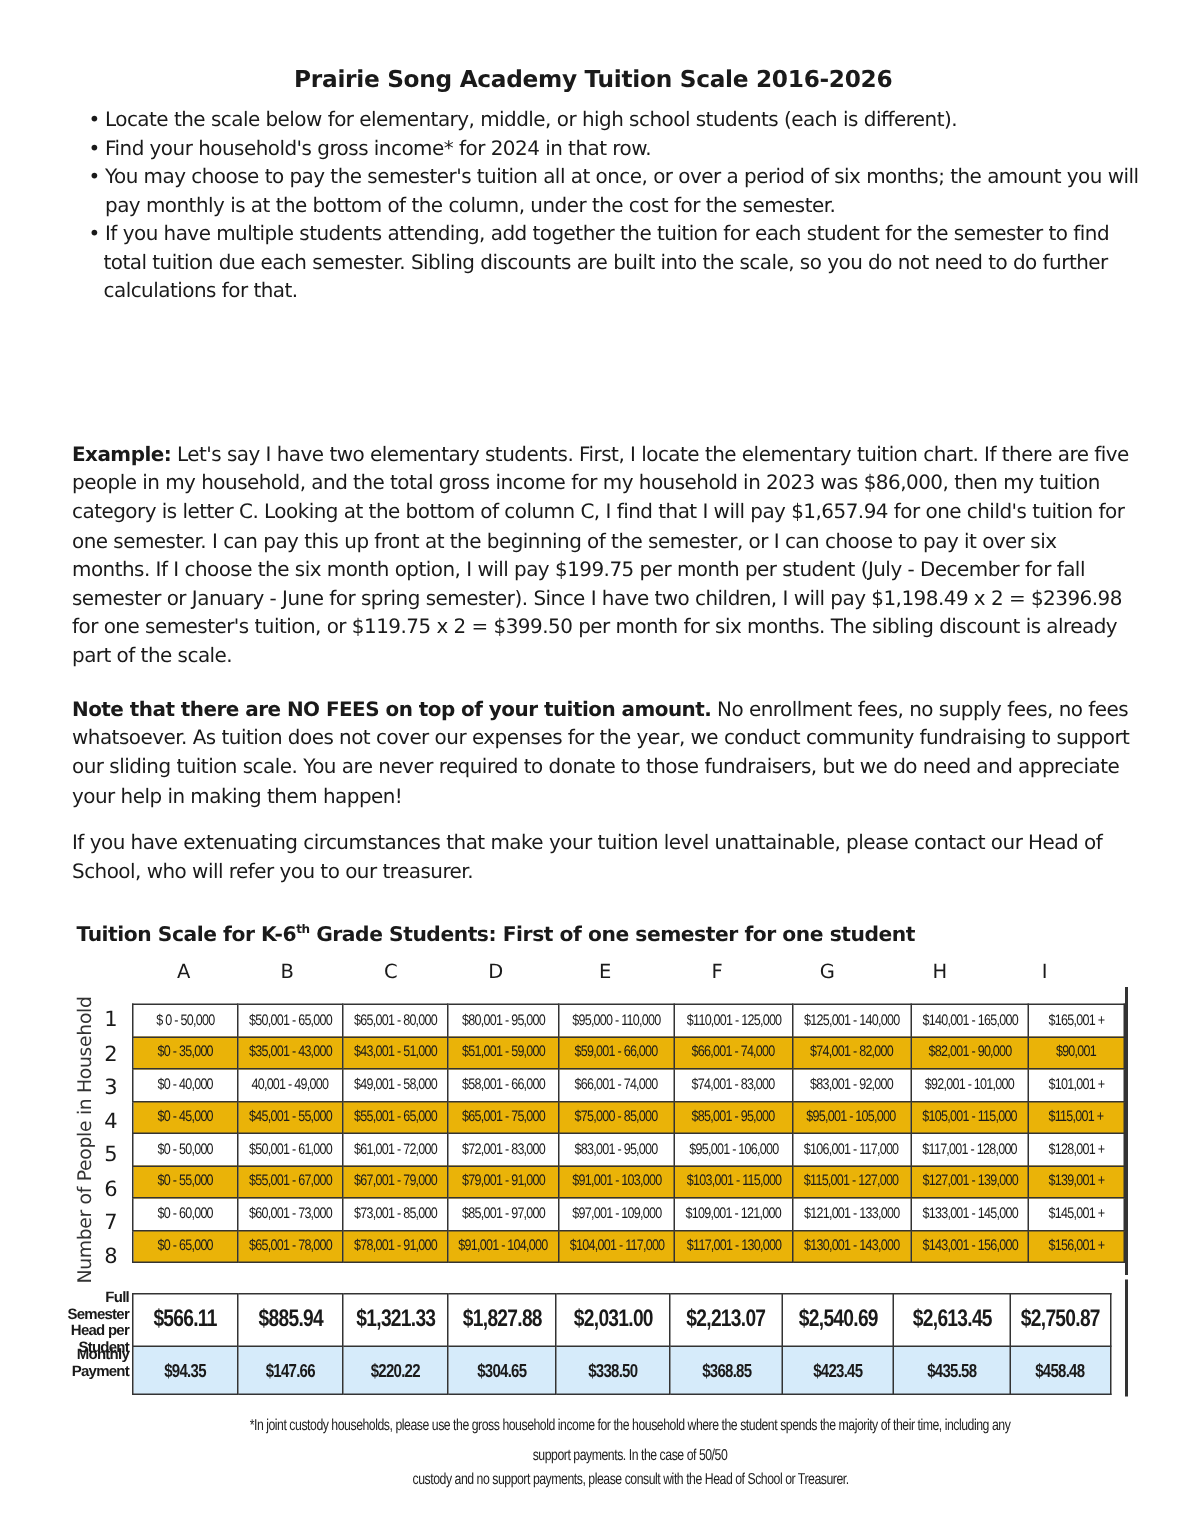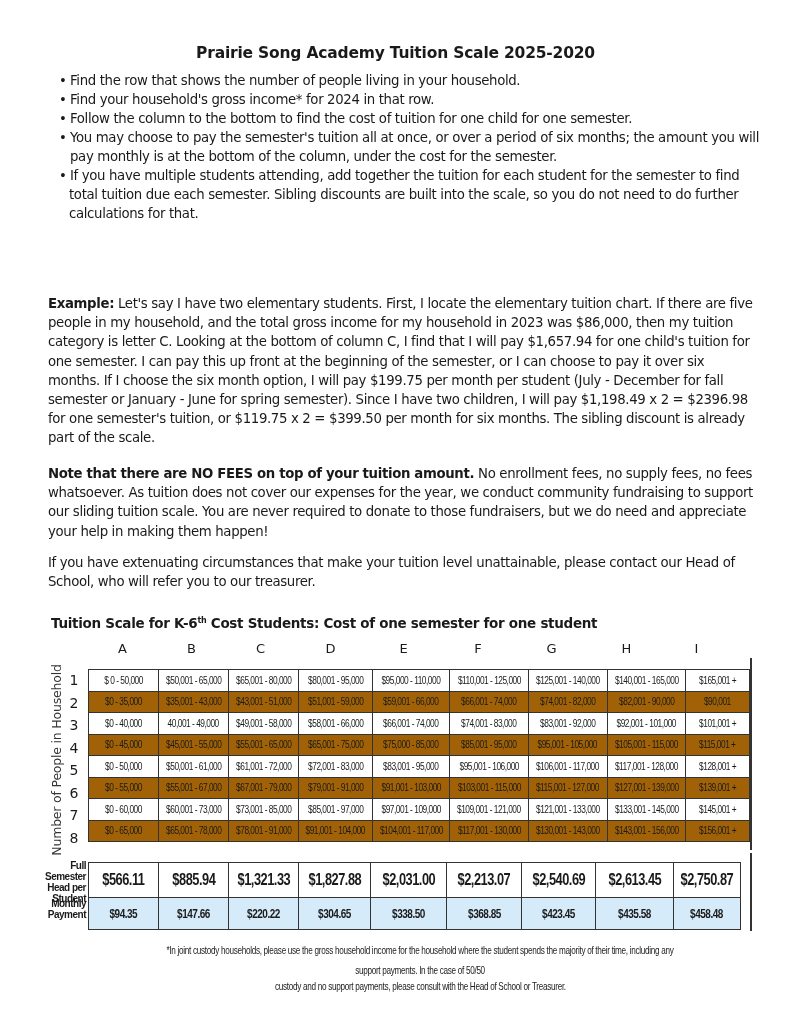--- a/index.html
+++ b/index.html
@@ -37,21 +37,21 @@
   }
   .col-letters span { text-align: center; font-size: 13px; }
   .grid {
     position: absolute; left: 88px; top: 669px; border-collapse: collapse;
     font-family: "Liberation Sans", sans-serif; font-size: 10.2px; letter-spacing: -0.6px;
   }
   .grid td {
     border: 1.3px solid #333; height: 20.5px; text-align: center; padding: 0;
     white-space: nowrap; transform-origin: center;
   }
-  .grid tr.alt td { background: #a16207; }
+  .grid tr.alt td { background: #eab308; }
   .grid td span { display: inline-block; transform: scaleX(0.82); }
   .row-nums {
     position: absolute; left: 66px; top: 669px; width: 16px;
   }
   .row-nums div {
     height: 22.5px; line-height: 22.5px; font-size: 14px; text-align: center;
   }
   .side-label {
     position: absolute; left: 56px; top: 760px; transform: translate(-50%, -50%) rotate(-90deg);
     white-space: nowrap; font-size: 12.5px; color: #333; letter-spacing: -0.2px;
@@ -77,39 +77,38 @@
   .footnote {
     position: absolute; left: 90px; top: 940px; width: 660px; text-align: center;
     font-family: "Liberation Sans", sans-serif; font-size: 10.5px; line-height: 20px;
     letter-spacing: -0.4px; color: #222;
   }
   .footnote span { display: inline-block; transform: scaleX(0.78); transform-origin: center; }
 </style>
 </head>
 <body>
 
-<div class="title">Prairie Song Academy Tuition Scale 2025-2020</div>
+<div class="title">Prairie Song Academy Tuition Scale 2016-2026</div>
 
 <div class="howto">
   <ul>
-    <li><span class="bul">•</span><span>Find the row that shows the number of people living in your household.</span></li>
+    <li><span class="bul">•</span><span>Locate the scale below for elementary, middle, or high school students (each is different).</span></li>
     <li><span class="bul">•</span><span>Find your household's gross income* for 2024 in that row.</span></li>
-    <li><span class="bul">•</span><span>Follow the column to the bottom to find the cost of tuition for one child for one semester.</span></li>
     <li><span class="bul">•</span><span>You may choose to pay the semester's tuition all at once, or over a period of six months; the amount you will pay monthly is at the bottom of the column, under the cost for the semester.</span></li>
     <li style="padding-left:21px;text-indent:-10px;"><span class="bul">•</span><span>If you have multiple students attending, add together the tuition for each student for the semester to find total tuition due each semester. Sibling discounts are built into the scale, so you do not need to do further calculations for that.</span></li>
   </ul>
 </div>
 
 <div class="para" id="example"><b>Example:</b><span> Let's say I have two elementary students. First, I locate the elementary tuition chart. If there are five people in my household, and the total gross income for my household in 2023 was $86,000, then my tuition category is letter C. Looking at the bottom of column C, I find that I will pay $1,657.94 for one child's tuition for one semester. I can pay this up front at the beginning of the semester, or I can choose to pay it over six months. If I choose the six month option, I will pay $199.75 per month per student (July - December for fall semester or January - June for spring semester). Since I have two children, I will pay $1,198.49 x 2 = $2396.98 for one semester's tuition, or $119.75 x 2 = $399.50 per month for six months. The sibling discount is already part of the scale.</span></div>
 
 <div class="para" id="note"><b>Note that there are NO FEES on top of your tuition amount.</b><span> No enrollment fees, no supply fees, no fees whatsoever. As tuition does not cover our expenses for the year, we conduct community fundraising to support our sliding tuition scale. You are never required to donate to those fundraisers, but we do need and appreciate your help in making them happen!</span></div>
 
 <div class="para" id="extenuating"> If you have extenuating circumstances that make your tuition level unattainable, please contact our Head of School, who will refer you to our treasurer.</div>
 
-<div class="tbl-title"><span>Tuition Scale for K-6</span><sup>th</sup><span> Cost Students: Cost of one semester for one student</span></div>
+<div class="tbl-title"><span>Tuition Scale for K-6</span><sup>th</sup><span> Grade Students: First of one semester for one student</span></div>
 
 <div class="col-letters" id="colLetters">
     <span style="width: 69px;">A</span>
     <span style="width: 69px;">B</span>
     <span style="width: 69px;">C</span>
     <span style="width: 71px;">D</span>
     <span style="width: 75px;">E</span>
     <span style="width: 74px;">F</span>
     <span style="width: 73px;">G</span>
     <span style="width: 77px;">H</span>

